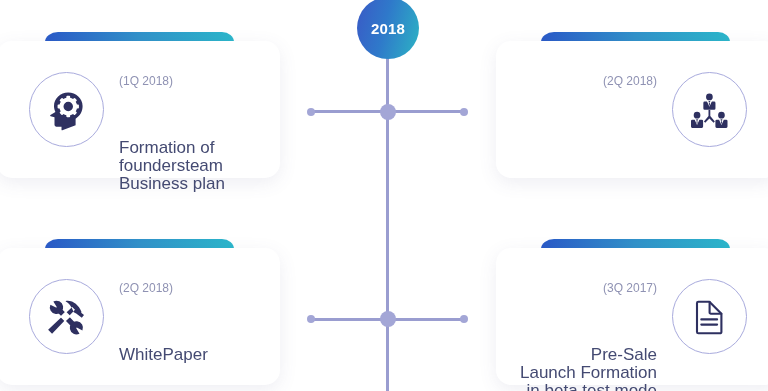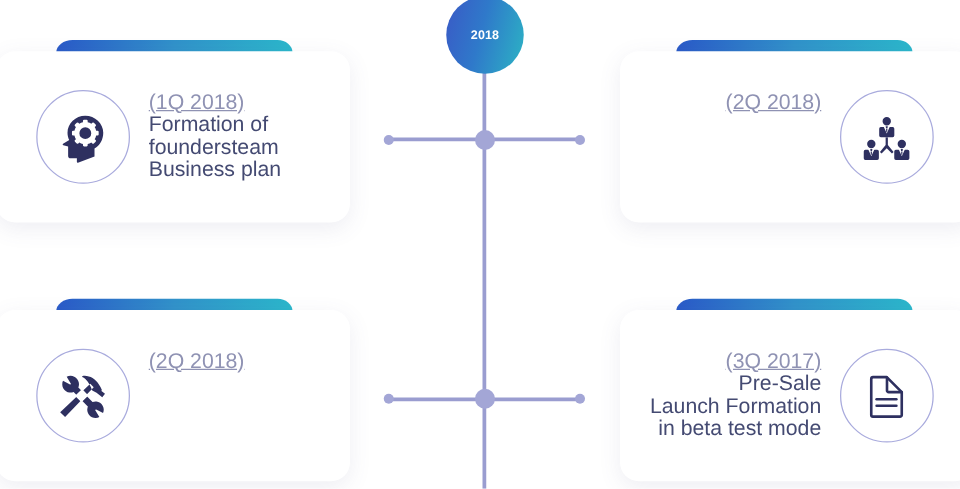--- a/index.html
+++ b/index.html
@@ -5,37 +5,37 @@
   html,body{margin:0;padding:0;}
   body{width:768px;height:391px;overflow:hidden;background:#ffffff;
        font-family:"Liberation Sans",sans-serif;position:relative;}
   .stage{position:absolute;left:0;top:0;width:768px;height:391px;overflow:hidden;}
 
   
   .axis{position:absolute;left:386px;top:24px;width:3px;height:367px;background:#9a9dd0;}
   .year{position:absolute;left:357px;top:-3px;width:62px;height:62px;border-radius:50%;
         background:linear-gradient(105deg,#3a59c6 0%,#2f79ca 45%,#2cb4c4 100%);
         display:flex;align-items:center;justify-content:center;z-index:5;}
-  .year span{color:#fff;font-size:10px;font-weight:bold;letter-spacing:.1px;}
+  .year span{color:#fff;font-size:15px;font-weight:bold;letter-spacing:.1px;}
   .rung{position:absolute;height:3px;background:#9a9dd0;z-index:3;}
   .node{position:absolute;width:16px;height:16px;border-radius:50%;background:#a3a6d6;z-index:4;}
   .cap{position:absolute;width:8px;height:8px;border-radius:50%;background:#a3a6d6;z-index:4;}
 
   
   .card{position:absolute;background:#fff;border-radius:15px;height:137px;
         box-shadow:0 5px 18px rgba(88,92,133,.10);z-index:2;}
   .bar{position:absolute;height:11.5px;z-index:1;
        border-radius:13px 12px 0 0 / 10px 10px 0 0;
        background:linear-gradient(90deg,#2a5ac8 0%,#3192ca 50%,#2bb7cb 100%);}
   .ring{position:absolute;width:75px;height:75px;border-radius:50%;
         border:1.5px solid #a9abdd;box-sizing:border-box;}
   .ico{position:absolute;z-index:6;overflow:visible;}
   .txt{position:absolute;z-index:6;}
-  .q{font-size:17px;color:#8f92b3;line-height:19.8px;white-space:nowrap;text-decoration:underline;}
-  .h{font-size:17px;color:#444a72;line-height:18px;white-space:pre-line;}
+  .q{font-size:12px;color:#8f92b3;line-height:19.8px;white-space:nowrap;}
+  .h{font-size:17px;color:#444a72;line-height:18px;white-space:pre-line;margin-top:48px;}
   .rt{text-align:right;}
 </style>
 </head>
 <body>
 
 <div class="stage">
 
   <div class="axis"></div>
   <div class="year">
     <span>2018</span>
@@ -81,20 +81,21 @@
   <div class="bar" style="left:45px;top:238.5px;width:189px;"></div>
   <div class="card" style="left:-3px;top:248px;width:283px;">
     <div class="ring" style="left:32px;top:31px;"></div>
   </div>
   <svg class="ico" style="left:46px;top:296px" width="42" height="42" viewBox="46 296 42 42">
       <path fill="#2e3060" d="M50.38 304.67A6.70 6.70 0 1 0 53.35 301.48L57.52 308.35ZM54.60 309.25 L74.50 329.65 L78.30 325.95 L58.40 305.55 ZM82.43 330.48A6.60 6.60 0 1 0 79.50 333.63L75.38 326.85ZM72.23 307.02 L48.13 329.71 L52.07 333.69 L74.97 309.78 ZM65.7 300.9C70.9 299.8 75.9 302.9 79.0 307.3C80.1 308.9 81.0 310.6 81.6 312.2L78.0 314.6L73.8 312.3C72.4 308.6 70.6 305.2 68.3 303.2C67.5 302.5 66.6 301.9 65.8 301.6ZM78.3 310.6L84.0 314.9L81.8 317.7L76.2 313.4Z"></path>
       <path fill="#ffffff" d="M65.64 311.22 L60.10 316.72 L65.17 321.83 L70.71 316.34 ZM60.10 316.67 L65.13 321.83 L70.71 316.38 L65.68 311.23 Z"></path>
     </svg>
   <div class="txt" style="left:119px;top:278.5px">
     <div class="q">(2Q 2018)</div>
+    <div class="h">WhitePaper</div>
   </div>
   <div class="bar" style="left:541px;top:238.5px;width:189px;"></div>
   <div class="card" style="left:496px;top:248px;width:283px;">
     <div class="ring" style="left:175.5px;top:31px;"></div>
   </div>
   <svg class="ico" style="left:692px;top:298px" width="42" height="42" viewBox="692 298 42 42">
       <g fill="none" stroke="#2e3060" stroke-width="2.1" stroke-linejoin="round" stroke-linecap="round">
         <path d="M698.4 301.7 h11.0 l12.0 12.0 v18.2 a1.4 1.4 0 0 1 -1.4 1.4 h-21.6 a1.4 1.4 0 0 1 -1.4 -1.4 v-28.8 a1.4 1.4 0 0 1 1.4 -1.4 Z"></path>
         <path d="M709.6 302.0 v10.4 a1.3 1.3 0 0 0 1.3 1.3 h10.4"></path>
         <path d="M701.3 319.4 h15.8"></path>

